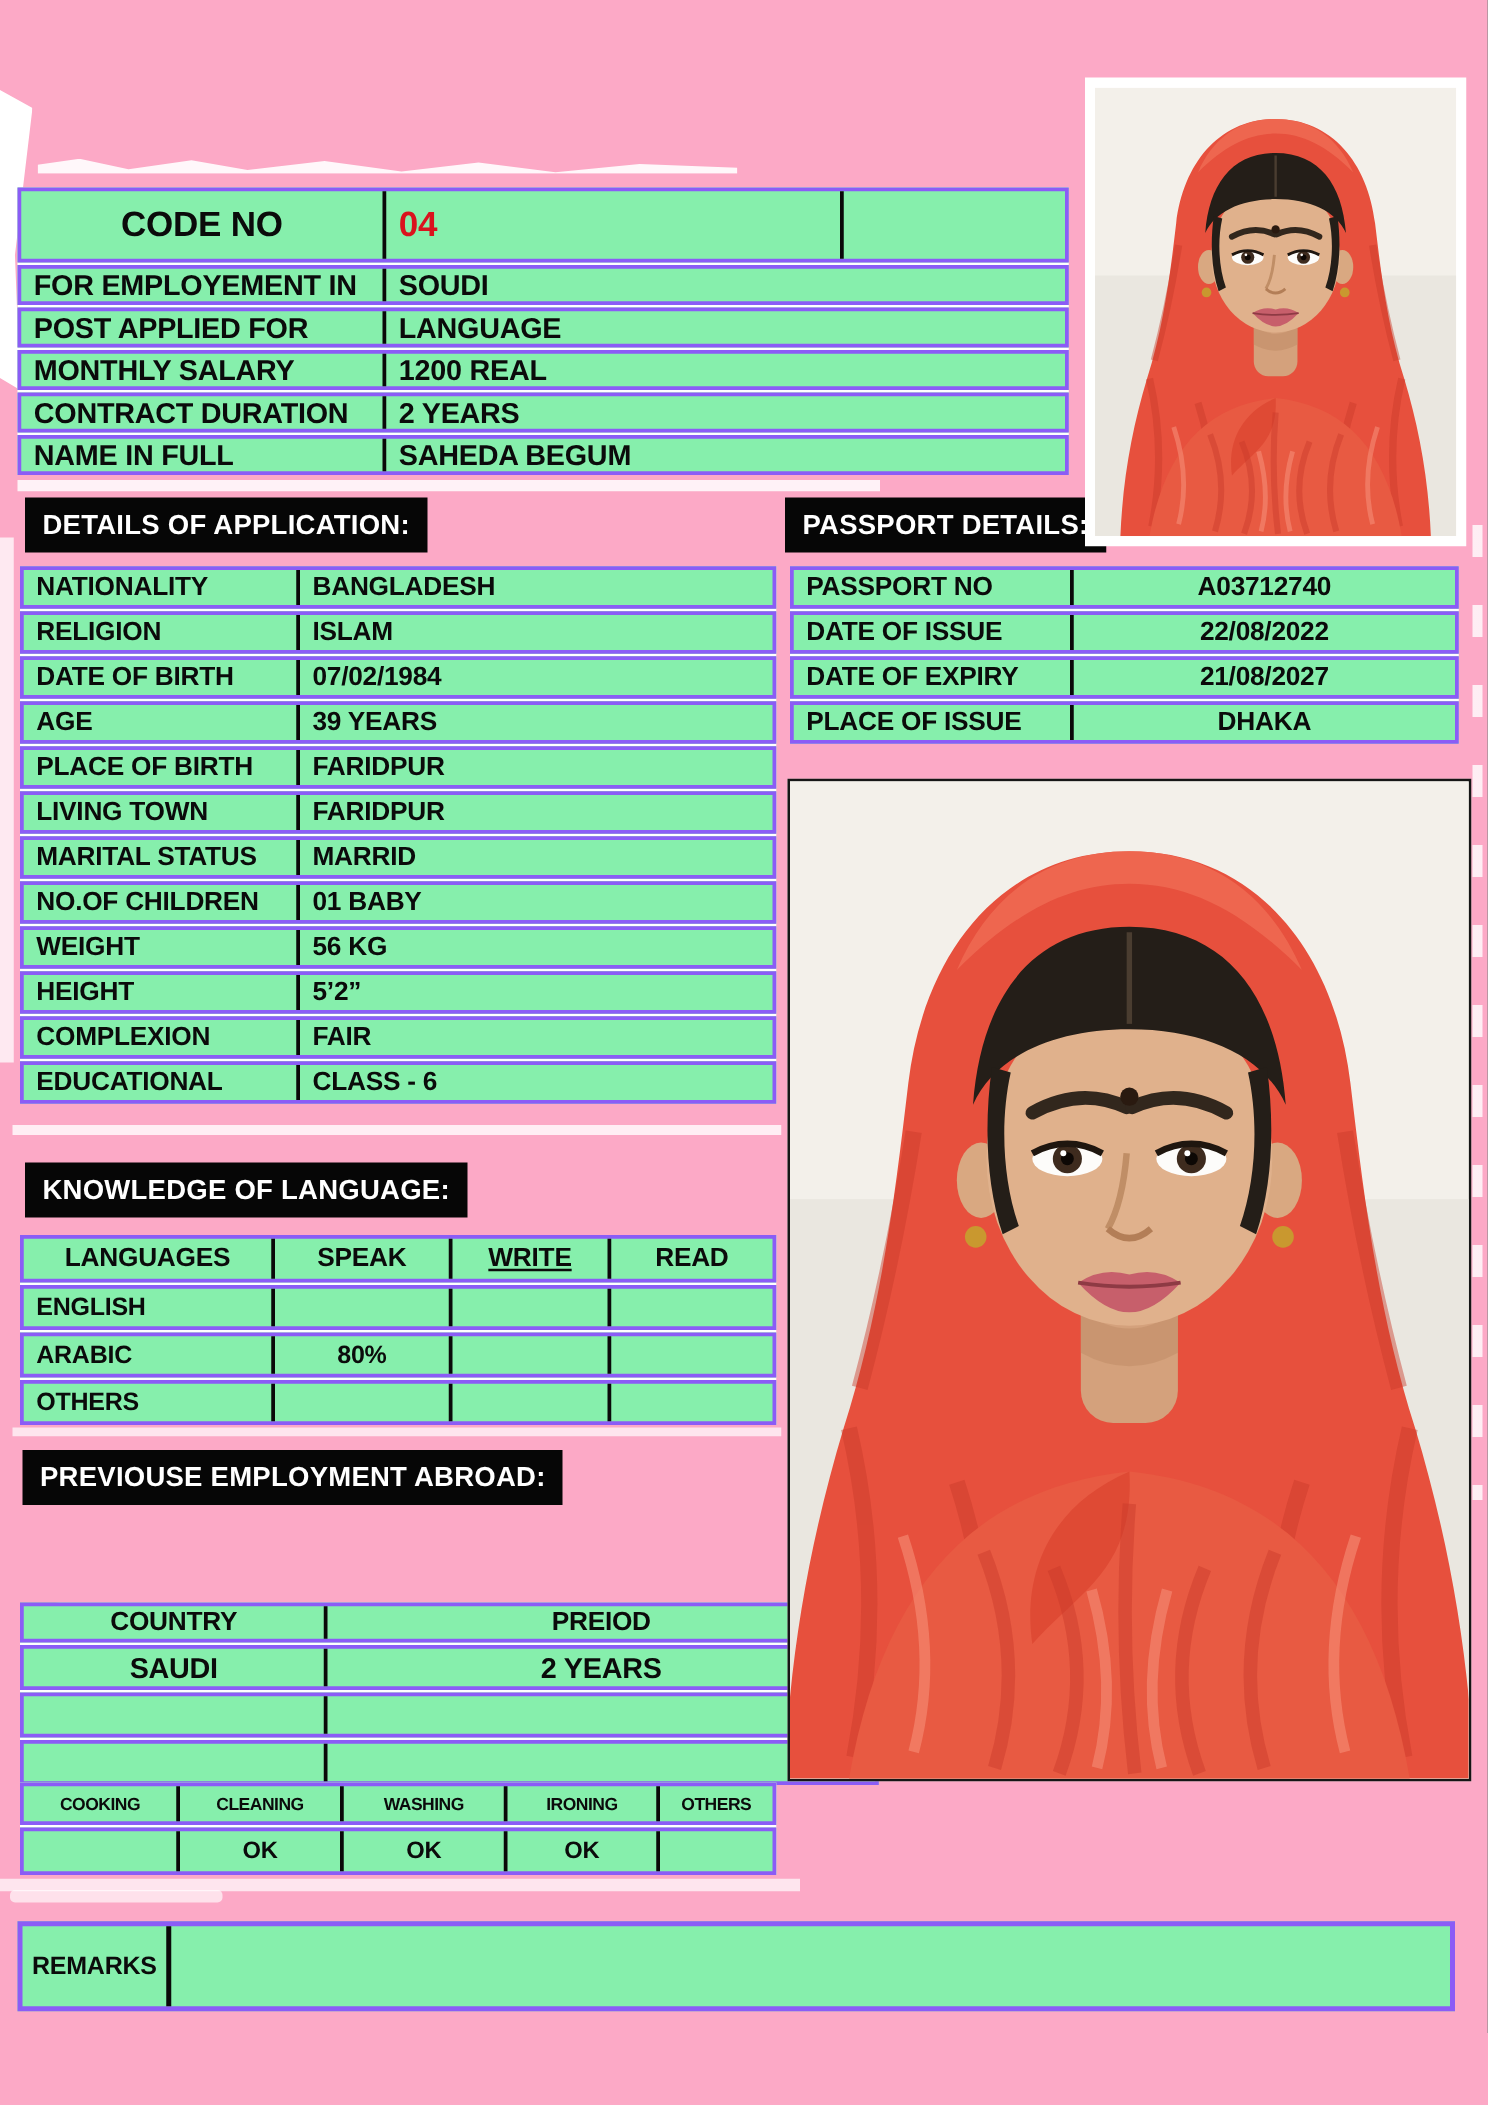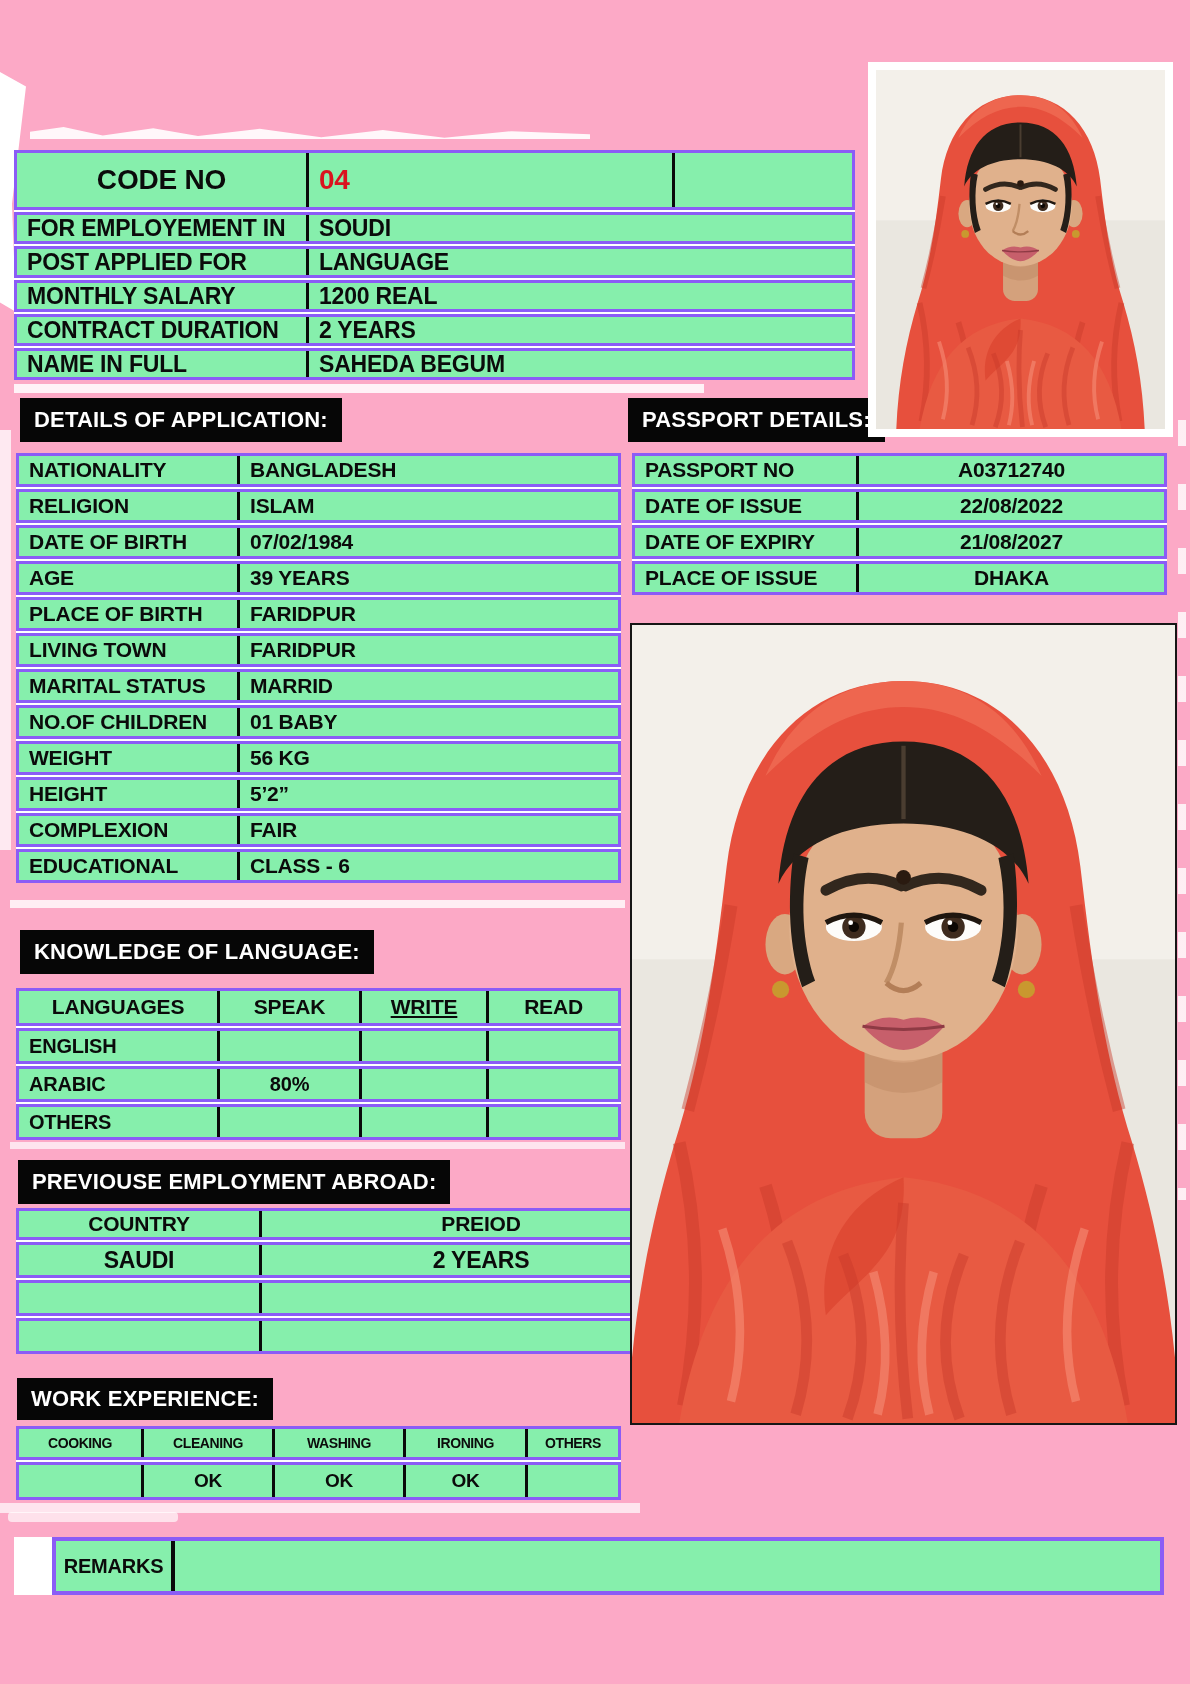--- a/index.html
+++ b/index.html
@@ -10,34 +10,34 @@
   .trow + .trow{margin-top:2px;}
   .c{display:flex;align-items:center;box-sizing:border-box;color:#0b0b0b;font-weight:bold;
      white-space:nowrap;overflow:hidden;letter-spacing:-0.2px;}
   .rb{border-right:3px solid #0a0a0a;}
   .pl{padding-left:10px;}
   .ctr{justify-content:center;}
   .f28{font-size:28px;} .f23{font-size:23px;} .f21{font-size:21px;} .f20{font-size:20px;}
   .f19{font-size:19px;} .f17{font-size:14px;letter-spacing:-0.4px;}
   .red{color:#da131e;}
   .h60{height:60px;} .h32{height:32px;} .h34{height:34px;} .h36{height:36px;}
-  .h38{height:38px;} .h66{height:58px;margin-left:38px;}
+  .h38{height:38px;} .h66{height:72px;}
   .blackbox{position:absolute;background:#060606;color:#fff;font-weight:bold;font-size:22px;
             display:flex;align-items:center;padding:0 14px;white-space:nowrap;letter-spacing:0.2px;}
   
   #top-table{left:14px;top:150px;width:841px;}
   #top-table .lbl{width:292px;}
   #top-table .third{width:177px;}
   #details-table{left:16px;top:453px;width:605px;}
   #details-table .lbl{width:221px;}
   #passport-table{left:632px;top:453px;width:535px;text-align:center;}
   #passport-table .lbl{width:224px;}
   #language-table{left:16px;top:988px;width:605px;}
   .lc1{width:201px;} .lc2{width:142px;} .lc3{width:127px;text-decoration:underline;} .lcf{flex:1;}
-  #employment-table{left:16px;top:1208px;width:687px;border-radius:32px;}
+  #employment-table{left:16px;top:1282px;width:687px;border-radius:32px;}
   #employment-table .col1{width:243px;}
   #work-table{left:16px;top:1426px;width:605px;}
   .wc1{width:125px;} .wc2{width:131px;} .wc3{width:131px;} .wc4{width:122px;}
   #remarks-table{left:14px;top:1537px;width:1150px;}
   #remarks-table .trow{border-width:4px;}
   #remarks-table .lbl{width:119px;border-right:4px solid #0a0a0a;}
   .flex1{flex:1;}
   
   #lbl-details{left:20px;top:398px;height:44px;}
   #lbl-passport{left:628px;top:398px;height:44px;}

